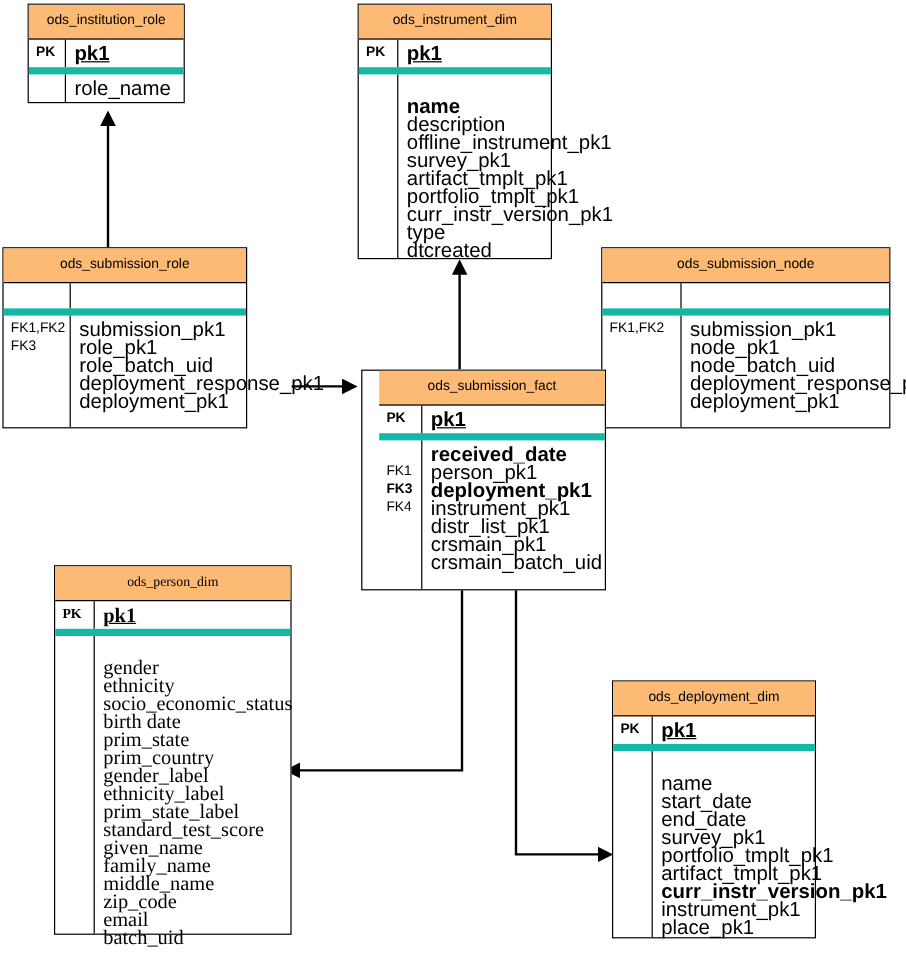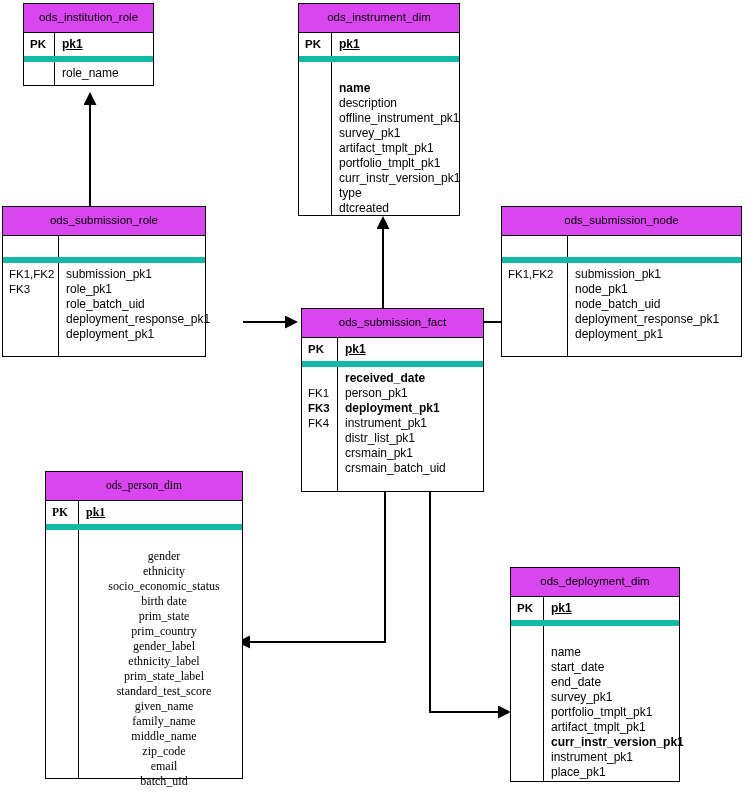--- a/index.html
+++ b/index.html
@@ -21,21 +21,21 @@
     height: 798px;
   }
   .entity {
     position: absolute;
     border: 1px solid #000000;
     background: #ffffff;
     box-sizing: border-box;
     z-index: 2;
   }
   .ent-title {
-    background: #d946ef;
+    background: #fdba74;
     border-bottom: 1px solid #000000;
     text-align: center;
     font-size: 11.5px;
     color: #000000;
     line-height: 1;
     padding: 8px 2px 8px 2px;
     box-sizing: border-box;
   }
   .ent-section {
     display: flex;
@@ -51,21 +51,21 @@
     padding: 4px 0 4px 6px;
     font-size: 11.5px;
     line-height: 15px;
     color: #000000;
     white-space: pre;
   }
   .attrcol {
     box-sizing: border-box;
     flex: 1 1 auto;
     padding: 4px 0 4px 7px;
-    font-size: 12px;
+    font-size: 17px;
     line-height: 15px;
     color: #000000;
   }
   .attr-line {
     white-space: pre;
   }
   .bold { font-weight: bold; }
   .underline { text-decoration: underline; }
   .pad-top-blank { height: 15px; }
   svg.links {
@@ -174,21 +174,21 @@
     <div class="ent-section" style="height:93px;">
       <div class="keycol" style="width:66px;">FK1,FK2</div>
       <div class="attrcol" style="white-space:pre;">submission_pk1
 node_pk1
 node_batch_uid
 deployment_response_pk1
 deployment_pk1</div>
     </div>
   </div>
 
-  <div class="entity" style="left:301px; top:308px; width:183px;">
+  <div class="entity" style="left:301px; top:308px; width:204px;padding-left:14px;">
     <div class="ent-title">ods_submission_fact</div>
     <div class="ent-section with-rule">
       <div class="keycol bold" style="width:36px;">PK</div>
       <div class="attrcol bold underline">pk1</div>
     </div>
     <div class="ent-section" style="height:124px;">
       <div class="keycol" style="width:36px; padding-top:4px;" id="fact-keys"><div class="attr-line bold">&nbsp;</div><div class="attr-line">FK1</div><div class="attr-line bold">FK3</div><div class="attr-line">FK4</div><div class="attr-line">&nbsp;</div><div class="attr-line">&nbsp;</div><div class="attr-line">&nbsp;</div></div>
       <div class="attrcol" style="padding-top:4px;" id="fact-attrs">
           <div class="attr-line bold">received_date</div>
           <div class="attr-line">person_pk1</div>
@@ -200,21 +200,21 @@
         </div>
     </div>
   </div>
 
   <div class="entity" style="left:45px; top:471px; width:198px;font-family:Liberation Serif, serif;">
     <div class="ent-title">ods_person_dim</div>
     <div class="ent-section with-rule">
       <div class="keycol bold" style="width:33px;">PK</div>
       <div class="attrcol bold underline">pk1</div>
     </div>
-    <div class="ent-section" style="height:248px;text-align:center;">
+    <div class="ent-section" style="height:248px;">
       <div class="keycol" style="width:33px;"></div>
       <div class="attrcol">
         <div class="attr-line pad-top-blank"></div>
         <div class="attr-line">gender
 ethnicity
 socio_economic_status
 birth date
 prim_state
 prim_country
 gender_label

